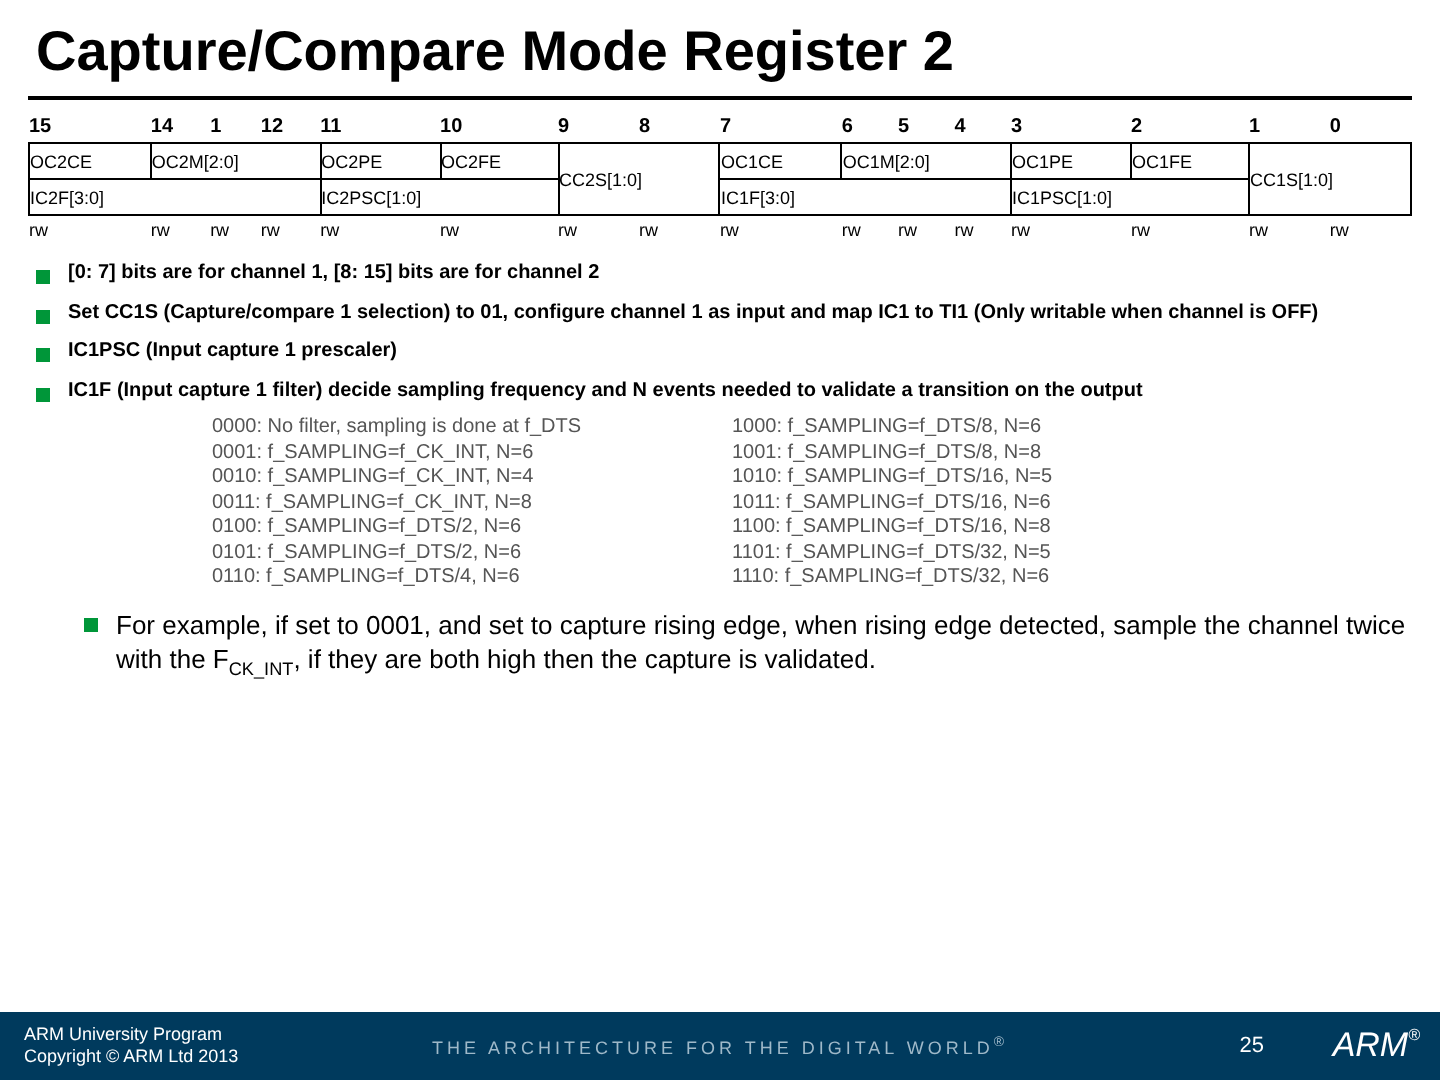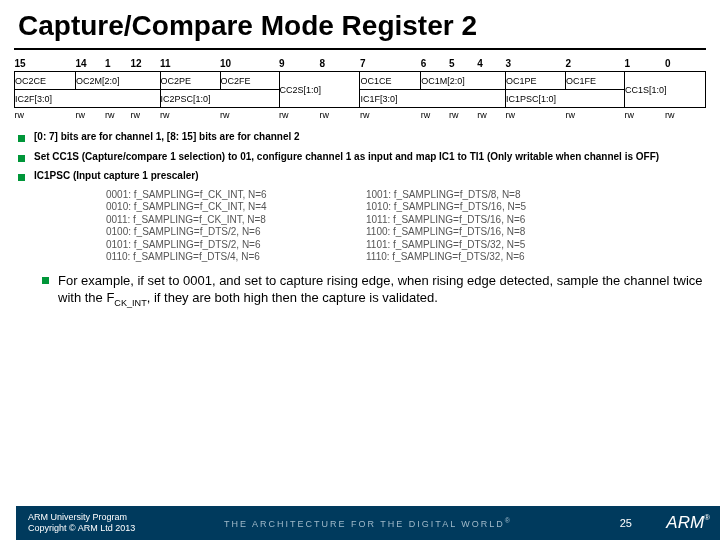--- a/index.html
+++ b/index.html
@@ -13,21 +13,21 @@
 .regtable .names td{font-size:9px}
 ul.main{list-style:none;padding:0 18px;font-size:10px;line-height:1.35}
 ul.main>li{position:relative;padding-left:16px;margin-bottom:6px}
 ul.main>li::before{content:"";position:absolute;left:0;top:5px;width:7px;height:7px;background:#009639}
 ul.sub{list-style:none;padding:4px 0 0 42px}
 ul.sub>li{position:relative;padding-left:16px;font-size:13px;line-height:1.35}
 ul.sub>li::before{content:"";position:absolute;left:0;top:5px;width:7px;height:7px;background:#009639}
 .filter-block{margin:6px auto 4px;width:520px;font-size:10px;color:#555}
 .filter-block table{width:100%;border-collapse:collapse}
 .filter-block td{padding:0 6px;line-height:1.25;width:50%;vertical-align:top}
-.footer{position:absolute;bottom:0;left:16px;right:0;height:34px;background:#003a5d;color:#fff;display:flex;align-items:center;padding:0 12px;font-size:9px}
+.footer{position:absolute;bottom:0;left:0;right:0;height:34px;background:#003a5d;color:#fff;display:flex;align-items:center;padding:0 12px;font-size:9px}
 .footer .copy{line-height:1.2}
 .footer .tag{position:absolute;left:50%;transform:translateX(-50%);font-size:9px;letter-spacing:2px;color:#9fb9c9}
 .footer .tag sup{font-size:7px}
 .footer .pg{position:absolute;right:88px;font-size:11px}
 .footer .logo{position:absolute;right:10px;font-size:17px;font-weight:normal;font-style:italic;letter-spacing:0}
 .footer .logo sup{font-size:8px;vertical-align:top}
 sub{font-size:.7em}
 </style>
 </head>
 <body>
@@ -91,25 +91,30 @@
         <td>rw</td>
         <td>rw</td>
   </tr>
 </tbody>
   </table>
 
 <ul class="main">
   <li><b>[0: 7] bits are for channel 1, [8: 15] bits are for channel 2</b></li>
   <li><b>Set CC1S (Capture/compare 1 selection) to 01, configure channel 1 as input and map IC1 to TI1 (Only writable when channel is OFF)</b></li>
   <li><b>IC1PSC (Input capture 1 prescaler)</b></li>
+  <li><b>IC1F (Input capture 1 filter) decide sampling frequency and N events needed to validate a transition on the output</b></li>
 </ul>
 
 <div class="filter-block">
 <table>
   <tbody>
+        <tr>
+          <td>0000: No filter, sampling is done at f_DTS</td>
+          <td>1000: f_SAMPLING=f_DTS/8, N=6</td>
+        </tr>
   <tr>
           <td>0001: f_SAMPLING=f_CK_INT, N=6</td>
           <td>1001: f_SAMPLING=f_DTS/8, N=8</td>
         </tr>
   <tr>
           <td>0010: f_SAMPLING=f_CK_INT, N=4</td>
           <td>1010: f_SAMPLING=f_DTS/16, N=5</td>
         </tr>
   <tr>
           <td>0011: f_SAMPLING=f_CK_INT, N=8</td>

